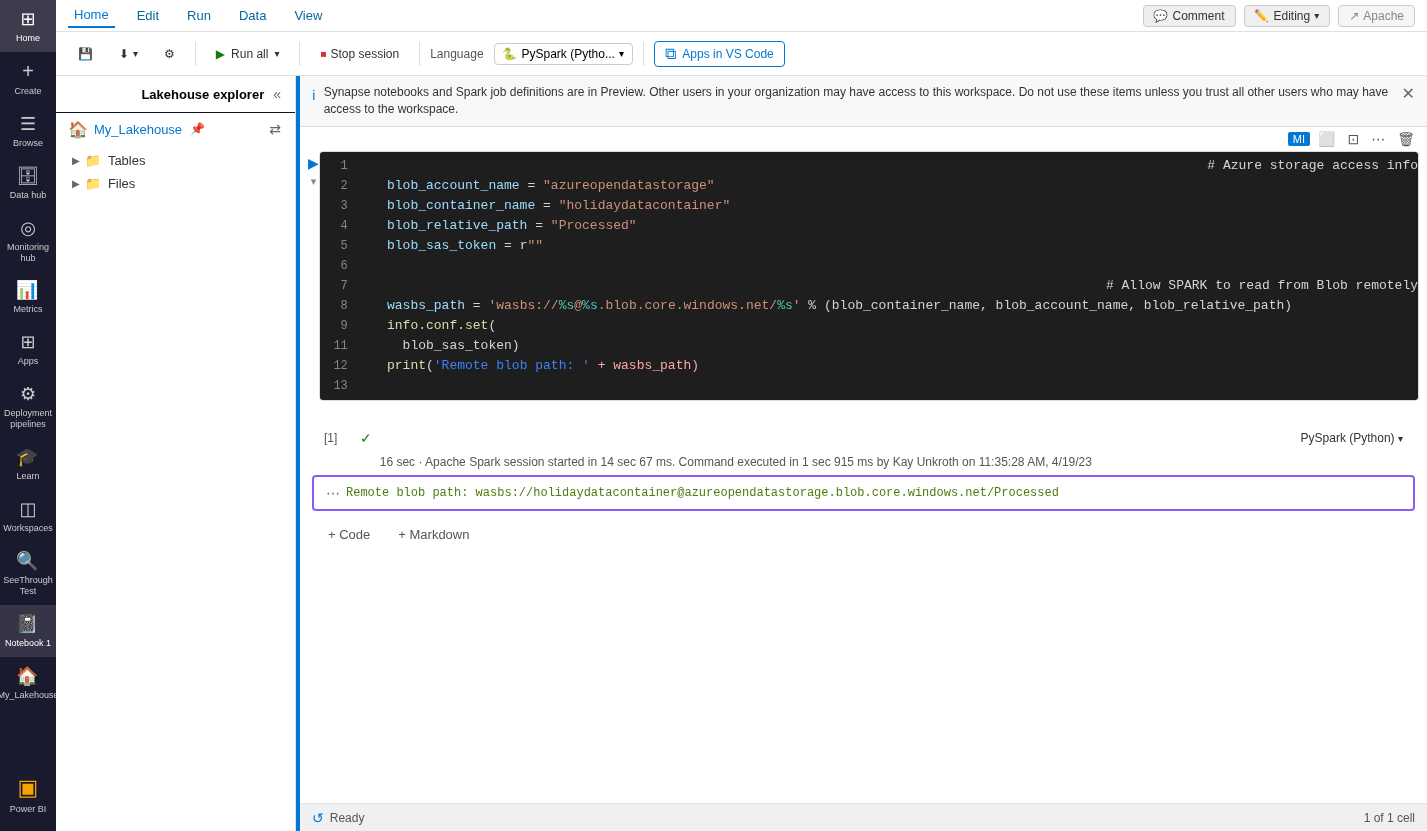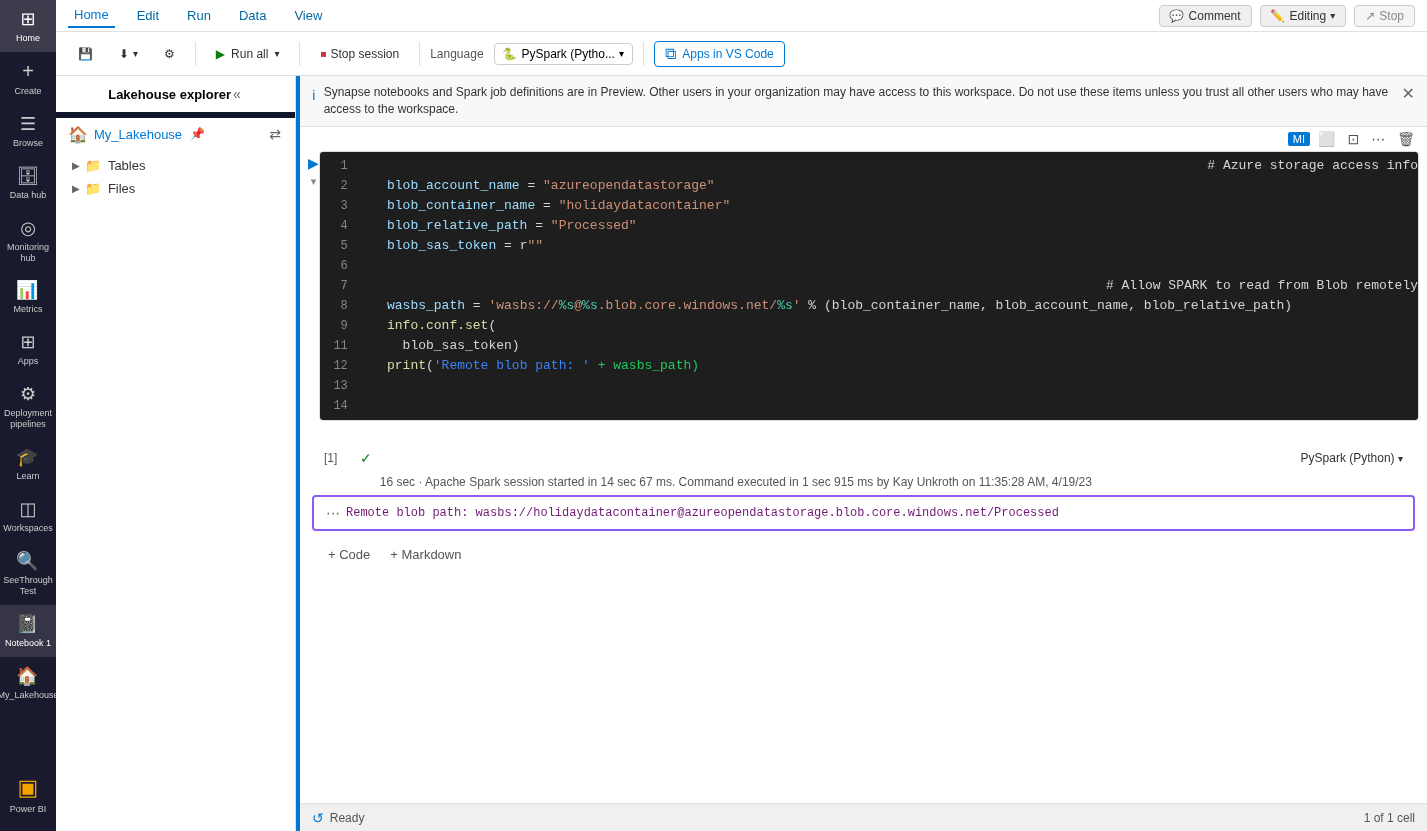--- a/index.html
+++ b/index.html
@@ -116,23 +116,24 @@
       width: 240px;
       border-right: 1px solid #e0e0e0;
       display: flex;
       flex-direction: column;
       background: #fff;
       flex-shrink: 0;
     }
     .explorer-header {
       display: flex;
       align-items: center;
-      justify-content: center;
+      justify-content: flex-end;
       padding: 8px 12px;
-      border-bottom: 6px solid #0f172a;
+      border-bottom: 1px solid #0f172a;
+      gap: 7px;
     }
     .explorer-title { font-weight: 600; font-size: 13px; }
     .explorer-actions { display: flex; gap: 4px; }
     .explorer-icon-btn { background: none; border: none; cursor: pointer; color: #666; font-size: 14px; padding: 2px; }
     .lakehouse-name {
       display: flex; align-items: center; gap: 6px;
       padding: 6px 12px; font-size: 13px; color: #0078d4; cursor: pointer;
     }
     .lakehouse-icon { color: #f4a300; font-size: 16px; }
     .explorer-tree { padding: 4px 0; }
@@ -213,27 +214,27 @@
       border: 2px solid #8b5cf6;
       border-radius: 4px;
       padding: 8px 12px;
       margin: 0 12px 8px 12px;
       background: #fff;
       display: flex;
       align-items: center;
       gap: 6px;
     }
     .output-dots { color: #666; font-size: 14px; cursor: pointer; }
-    .output-text { font-family: 'Consolas', 'Courier New', monospace; font-size: 12px; color: #701a75; }
+    .output-text { font-family: 'Consolas', 'Courier New', monospace; font-size: 12px; color: #4d7c0f; }
 
     
     .add-cell-area {
       display: flex;
       align-items: center;
-      gap: 20px;
+      gap: 28px;
       padding: 8px 16px;
       margin-left: 12px;
     }
     .add-cell-btn {
       display: flex; align-items: center; gap: 4px;
       background: none; border: none; cursor: pointer;
       color: #555; font-size: 13px;
     }
 
     
@@ -348,21 +349,21 @@
         <span>💬</span>
         <span>Comment</span>
       </button>
       <button class="editing-btn">
         <span>✏️</span>
         <span>Editing</span>
         <span style="font-size:10px;">▾</span>
       </button>
       <button class="share-btn">
         <span style="font-size:12px;">↗</span>
-        <span>Stop</span>
+        <span>Apache</span>
       </button>
     </div>
   </div>
 
   <div class="toolbar">
     <button class="toolbar-btn">
       <span>💾</span>
     </button>
     <button class="toolbar-btn">
       <span>⬇</span>
@@ -502,32 +503,28 @@
               </div>
 
 
               <div class="code-line">
                 <span class="line-number">11</span>
                 <span class="line-content"><span style="color:#d4d4d4;">      blob_sas_token)</span></span>
               </div>
 
               <div class="code-line">
                 <span class="line-number">12</span>
-                <span class="line-content"><span style="color:#dcdcaa;">    print</span><span style="color:#d4d4d4;">(</span><span style="color:#3b82f6;">'Remote blob path: '</span><span style="color:#22c55e;"> + wasbs_path)</span></span>
+                <span class="line-content"><span style="color:#dcdcaa;">    print</span><span style="color:#d4d4d4;">(</span><span style="color:#3b82f6;">'Remote blob path: '</span><span style="color:#fca5a5;"> + wasbs_path)</span></span>
               </div>
 
               <div class="code-line">
                 <span class="line-number">13</span>
                 <span class="line-content">&nbsp;</span>
               </div>
 
-              <div class="code-line">
-                <span class="line-number">14</span>
-                <span class="line-content">&nbsp;</span>
-              </div>
             </div>
           </div>
         </div>
 
         <div style="display:flex; align-items:center; padding: 6px 24px; gap: 8px;">
           <span style="color:#555; font-size:12px; min-width:28px;">[1]</span>
           <span style="color:#107c10; font-size:14px;">✓</span>
           <span style="font-size:12px; color:#555; flex:1;margin-top:48px;">16 sec · Apache Spark session started in 14 sec 67 ms. Command executed in 1 sec 915 ms by Kay Unkroth on 11:35:28 AM, 4/19/23</span>
           <span style="font-size:12px; color:#333; cursor:pointer;">
             <span>PySpark (Python)</span>

